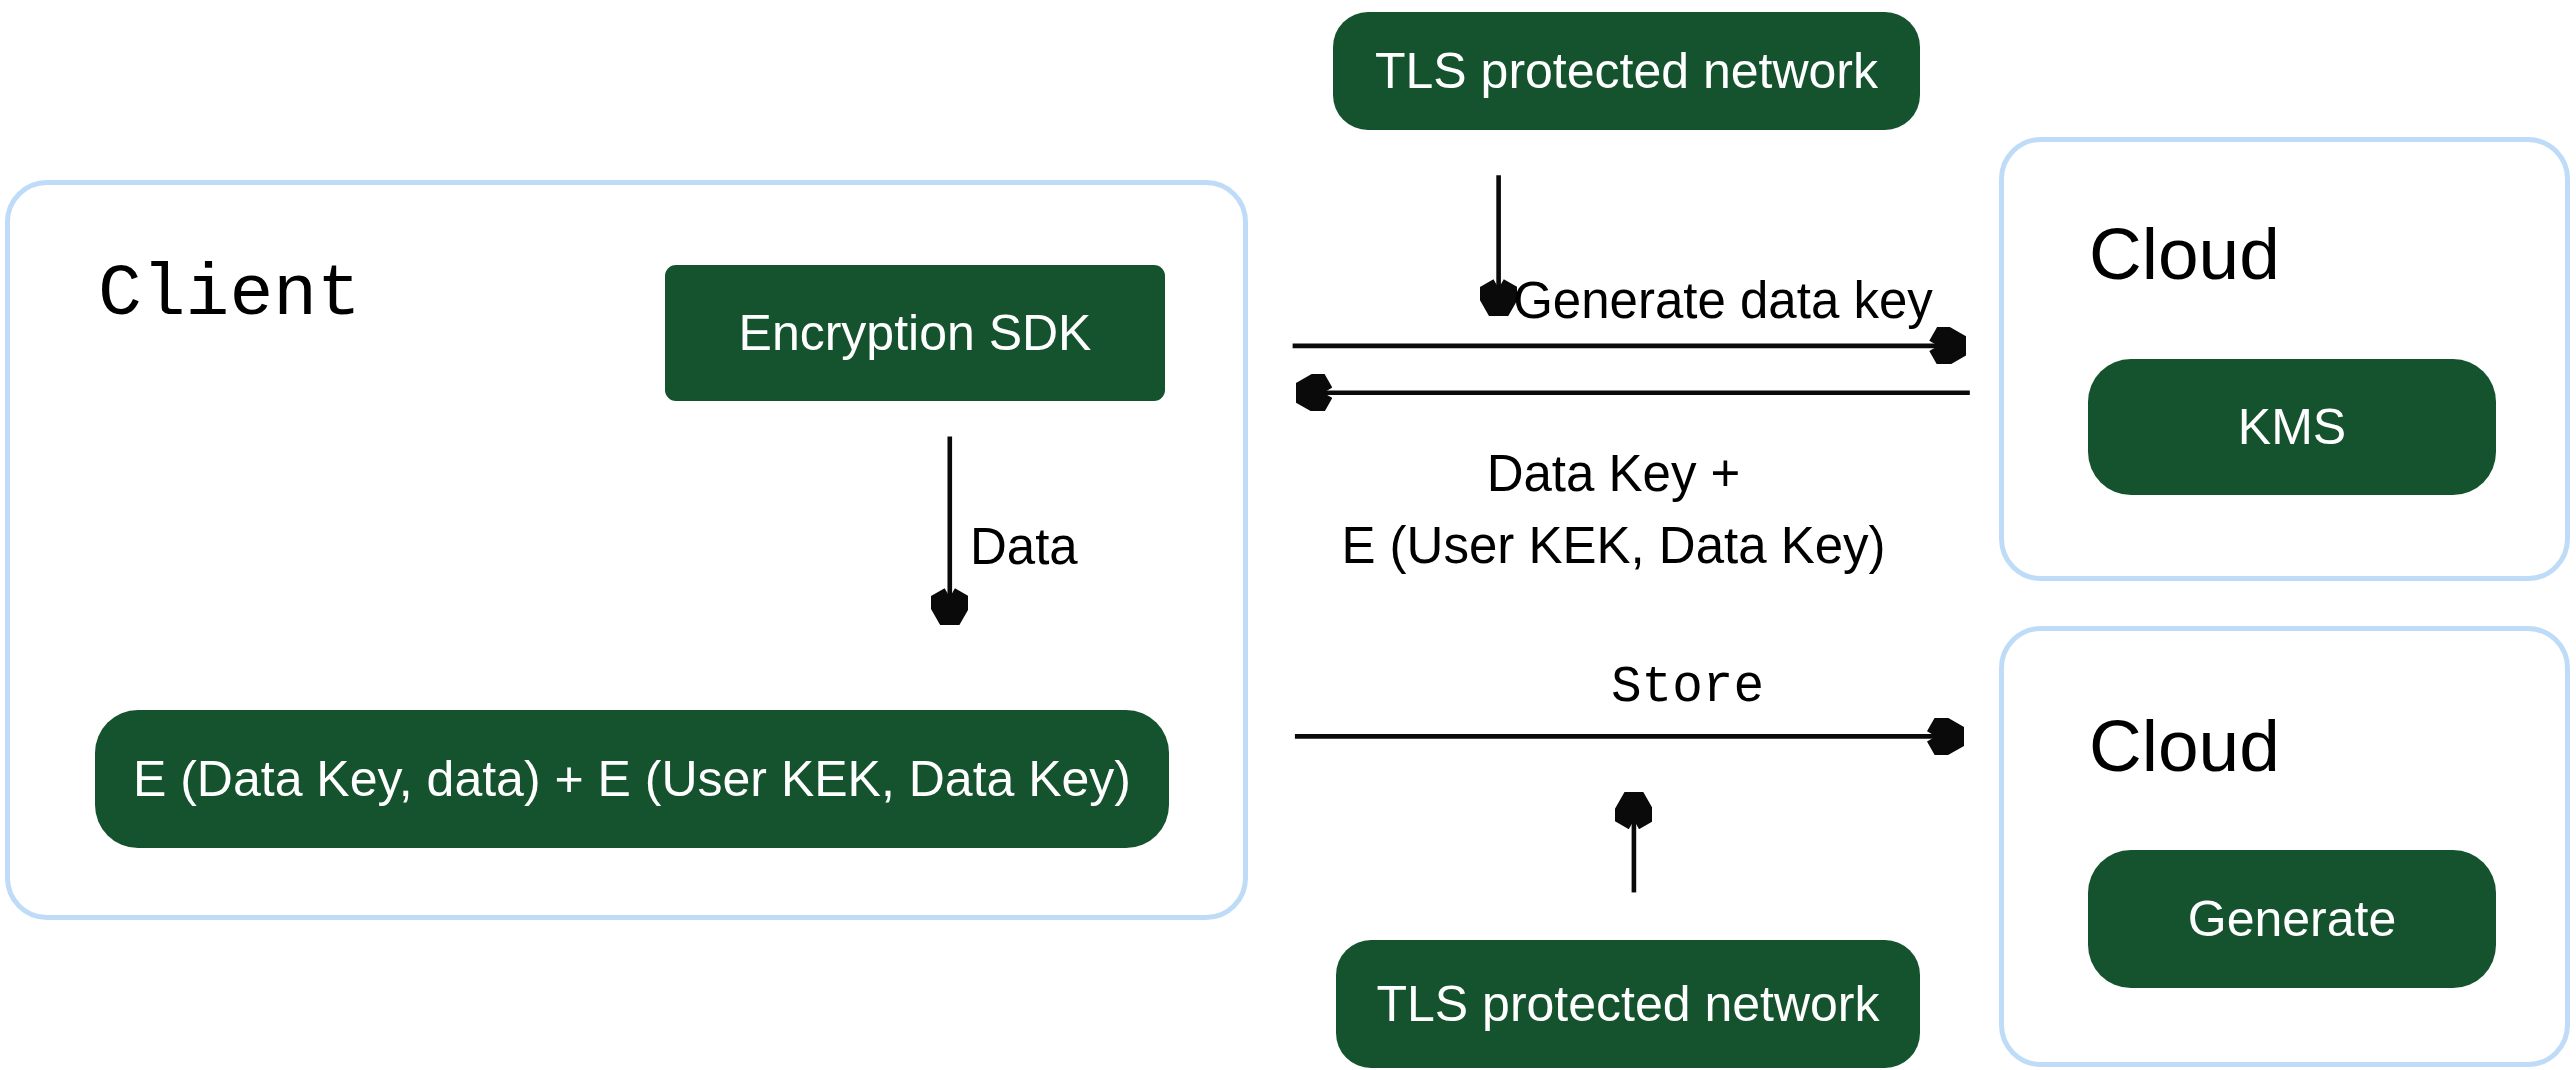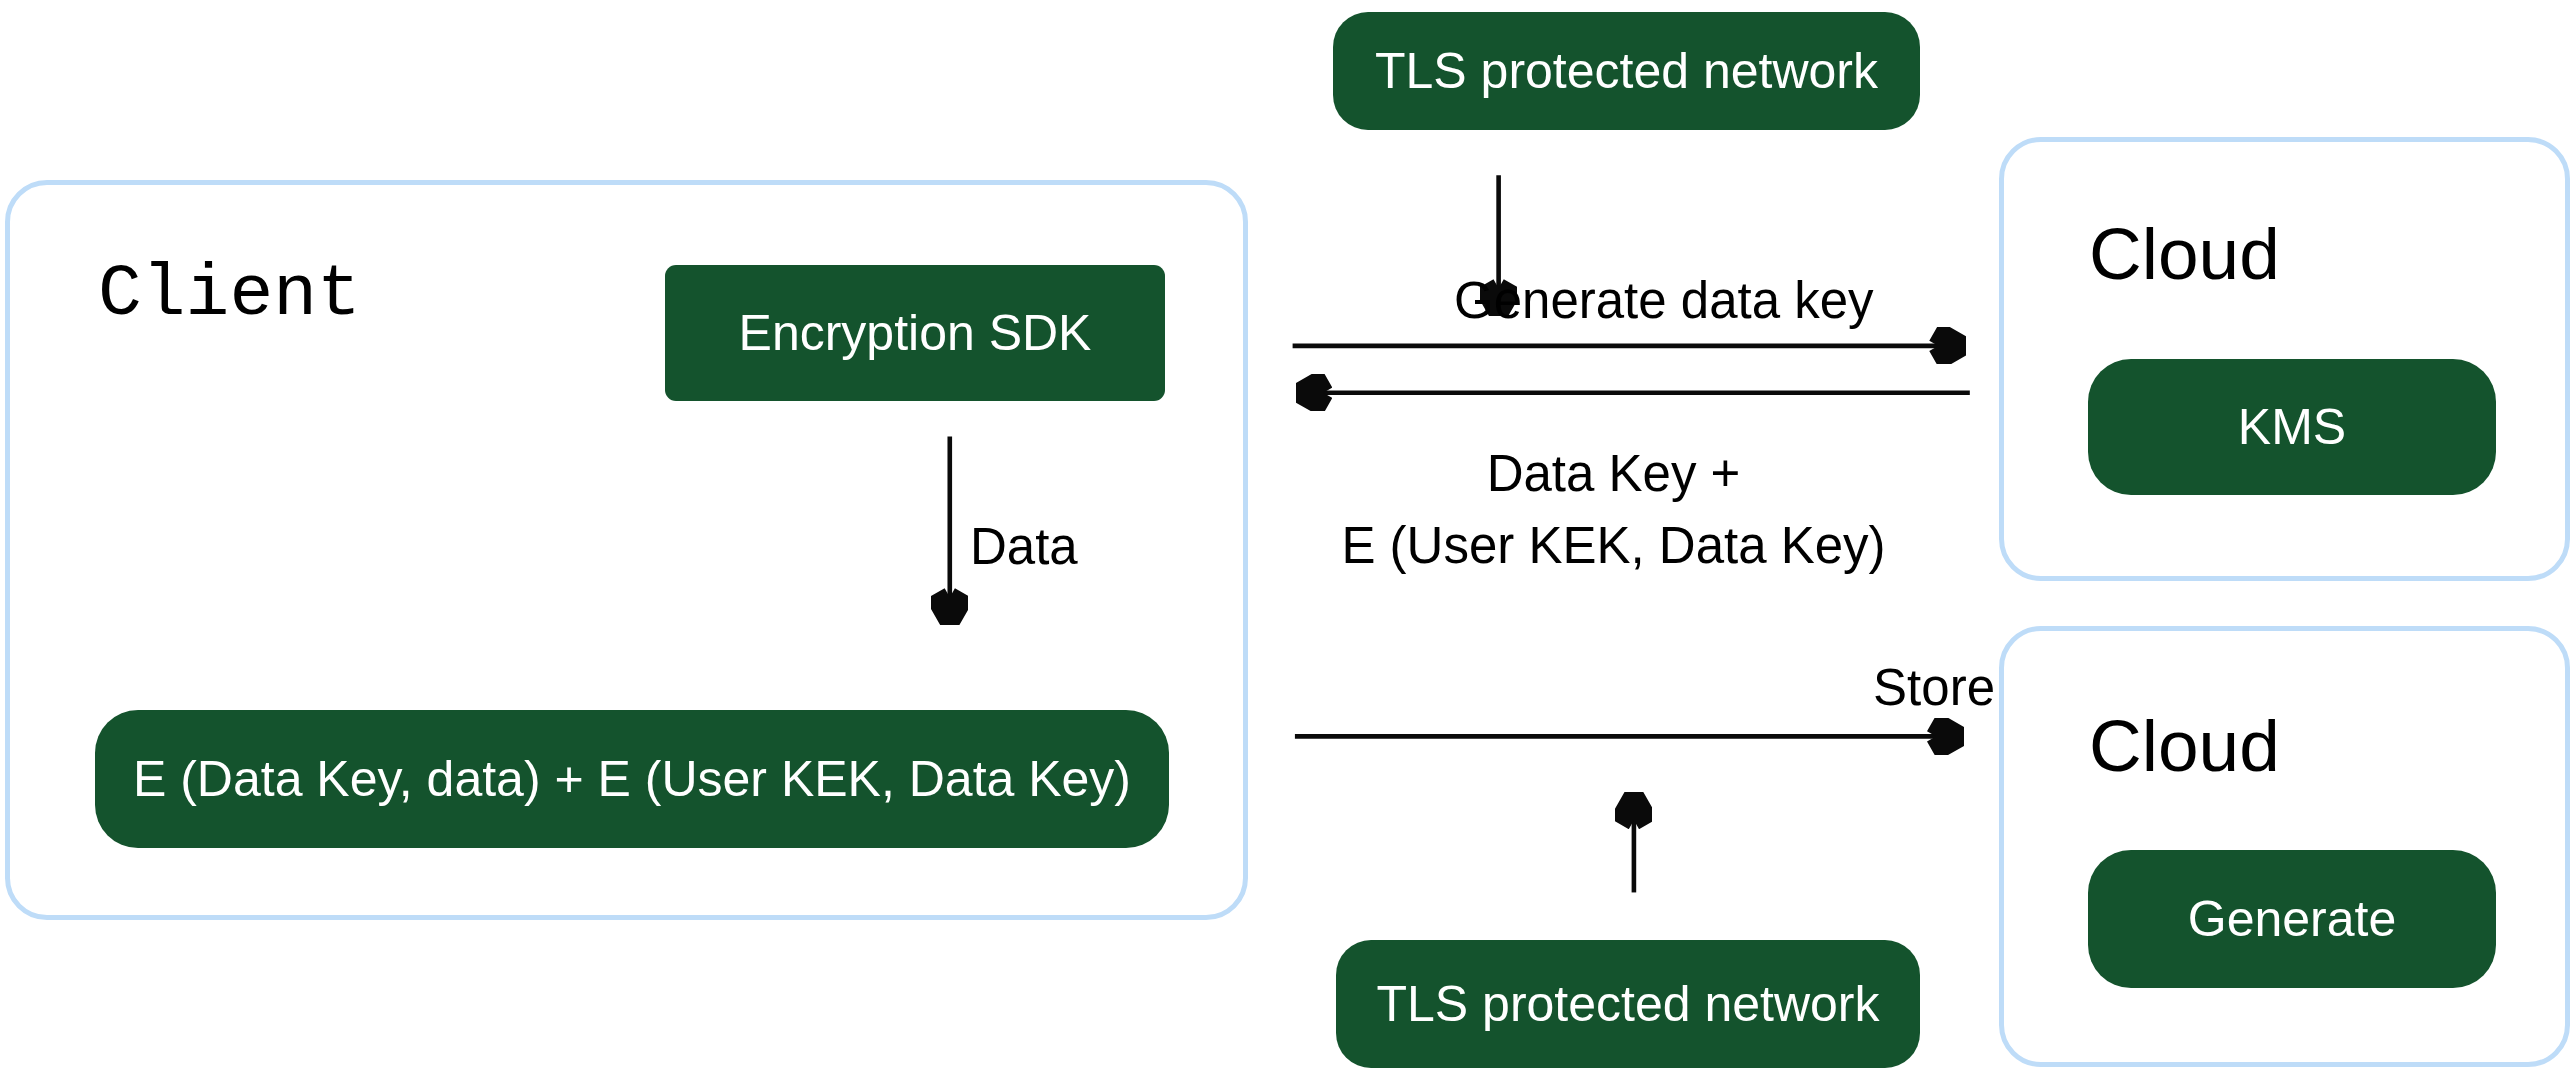--- a/index.html
+++ b/index.html
@@ -58,25 +58,25 @@
       </marker>
     </defs>
     <path d="M1949,228 L1949,404" marker-end="url(#chev)"></path>
     <path d="M1681,450 L2550,450" marker-end="url(#chev)"></path>
     <path d="M2562,511 L1692,511" marker-end="url(#chev)"></path>
     <path d="M1235,568 L1235,806" marker-end="url(#chev)"></path>
     <path d="M1684,958 L2547,958" marker-end="url(#chev)"></path>
     <path d="M2125,1161 L2125,1038" marker-end="url(#chev)"></path>
   </svg>
 
-  <div class="edge-label" style="left:1454px;top:265px;width:538px;text-align:left;">Generate data key</div>
+  <div class="edge-label" style="left:1454px;top:265px;width:538px;text-align:center;">Generate data key</div>
 
   <div class="edge-label" style="left:1229px;top:438px;width:769px;text-align:center;">
     <div>Data Key +</div>
     <div>E (User KEK, Data Key)</div>
   </div>
 
-  <div class="edge-label" style="left:1611px;top:652px;width:384px;text-align:right;">Store</div>
+  <div class="edge-label" style="left:1611px;top:652px;width:384px;text-align:left;font-family:Liberation Mono, monospace;">Store</div>
 
   <div class="edge-label" style="left:970px;top:511px;">Data</div>
 
 </div>
 
 
 </body></html>

